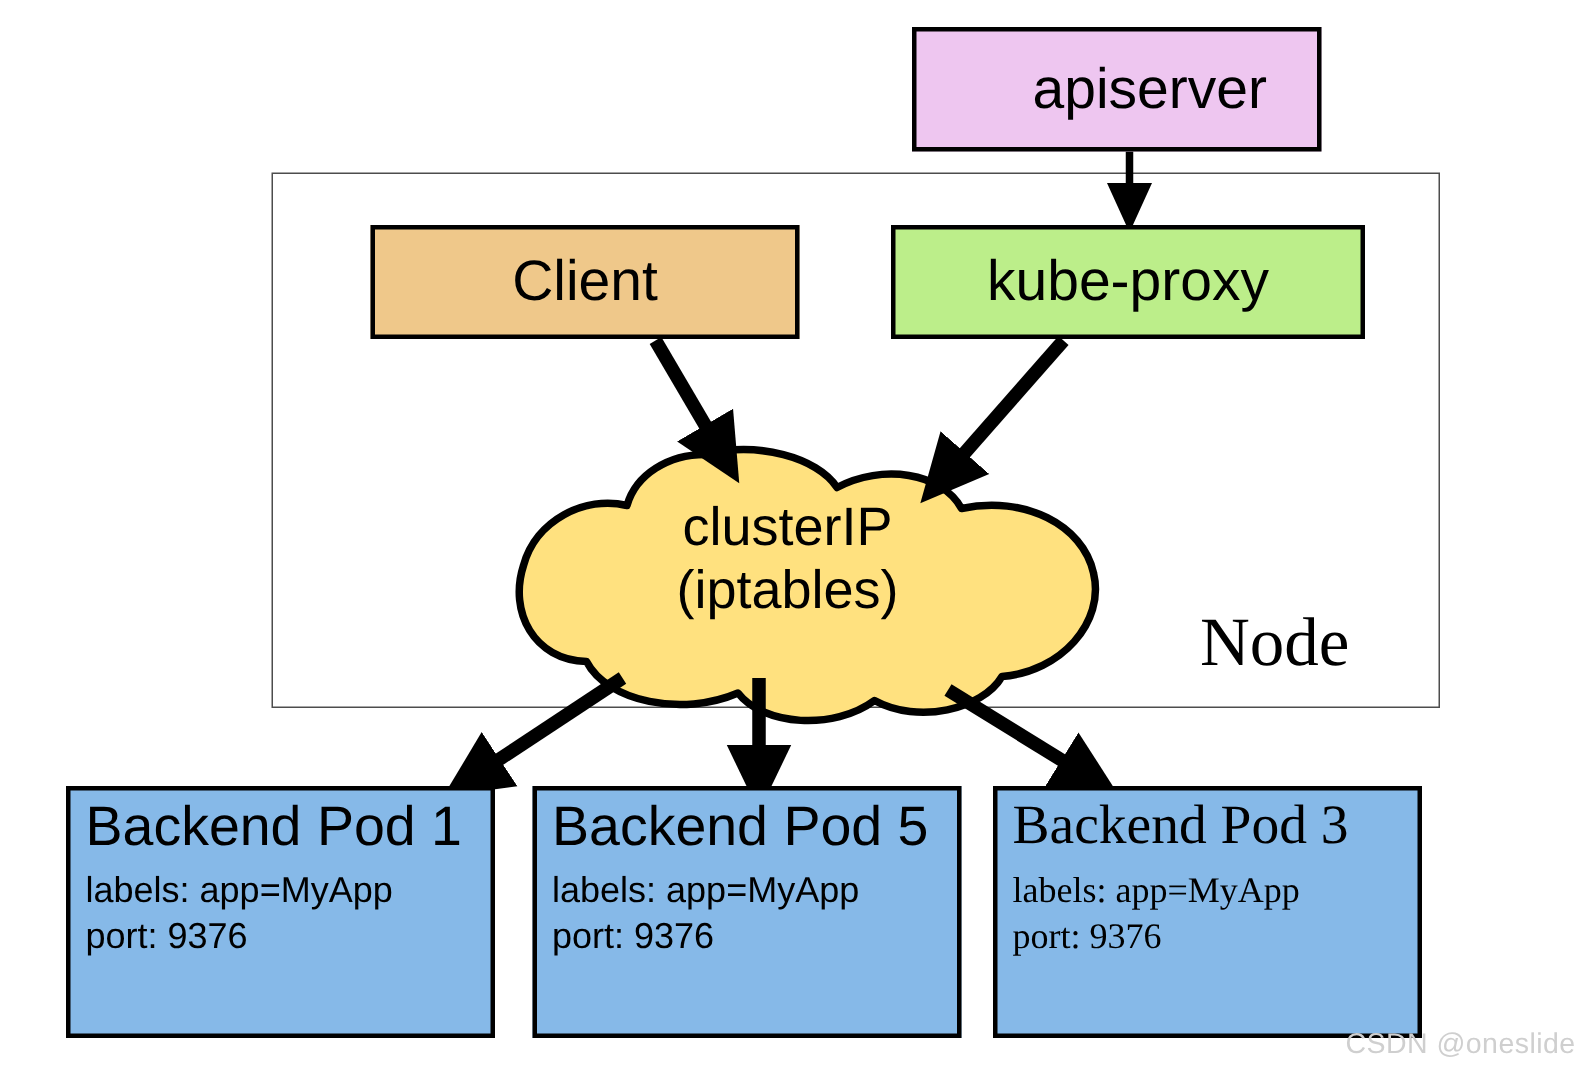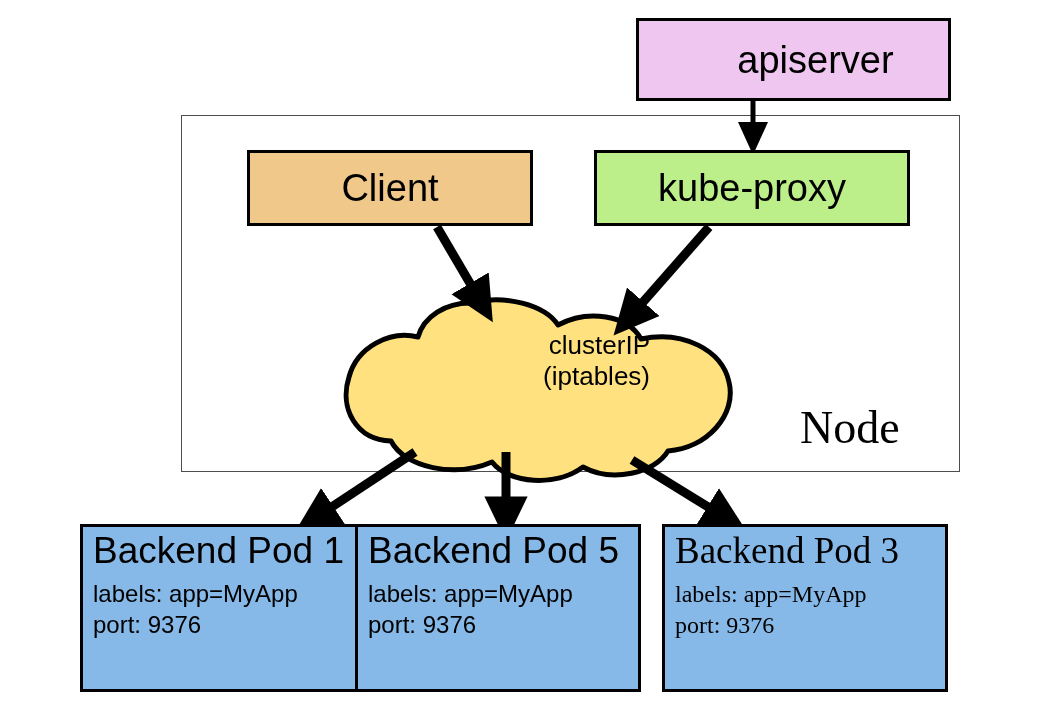--- a/index.html
+++ b/index.html
@@ -50,23 +50,23 @@
     align-items: center;
     justify-content: center;
   }
   .box-label {
     font-size: 38px;
     color: #000000;
     line-height: 1;
     white-space: nowrap;
   }
   #apiserver-box {
-    left: 636px;
+    left: 608px;
     top: 18px;
-    width: 315px;
+    width: 273px;
     height: 83px;
     background: #EEC6F0;
     padding-left: 44px;
   }
   #client-box {
     left: 247px;
     top: 150px;
     width: 286px;
     height: 76px;
     background: #EFC88A;
@@ -76,35 +76,35 @@
     top: 150px;
     width: 316px;
     height: 76px;
     background: #BCEE8A;
   }
   .cloud-text {
     position: absolute;
     left: 400px;
     top: 330px;
     width: 250px;
-    text-align: right;
-    font-size: 26px;
+    text-align: center;
+    font-size: 36px;
     color: #000000;
     line-height: 1.18;
     white-space: nowrap;
   }
   .pod-box {
     position: absolute;
     width: 286px;
     height: 168px;
     background: #86B9E8;
     border: 3px solid #000000;
     box-sizing: border-box;
   }
-  #pod-1 { left: 44px;  top: 524px; margin-left: 36px; }
+  #pod-1 { left: 44px;  top: 524px; }
   #pod-2 { left: 355px; top: 524px; }
   #pod-3 { left: 662px; top: 524px; font-family: Liberation Serif, serif; }
   .pod-inner {
     position: absolute;
     left: 10px;
     top: 3px;
     width: 320px;
   }
   .pod-title {
     font-size: 37px;
@@ -220,14 +220,15 @@
   </div>
 
   <div class="pod-box" id="pod-3">
     <div class="pod-inner">
       <div class="pod-title">Backend Pod 3</div>
       <div class="pod-line pod-meta">labels: app=MyApp</div>
       <div class="pod-line">port: 9376</div>
     </div>
   </div>
 
+  <div class="watermark">CSDN @oneslide</div>
 
 </div>
 
 </body></html>

